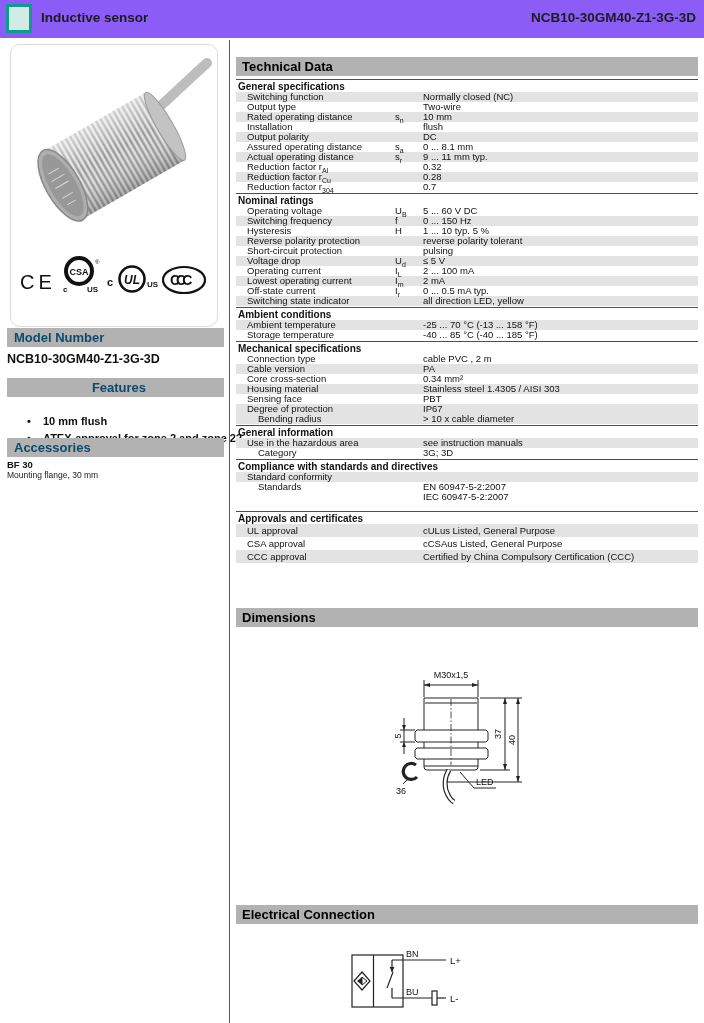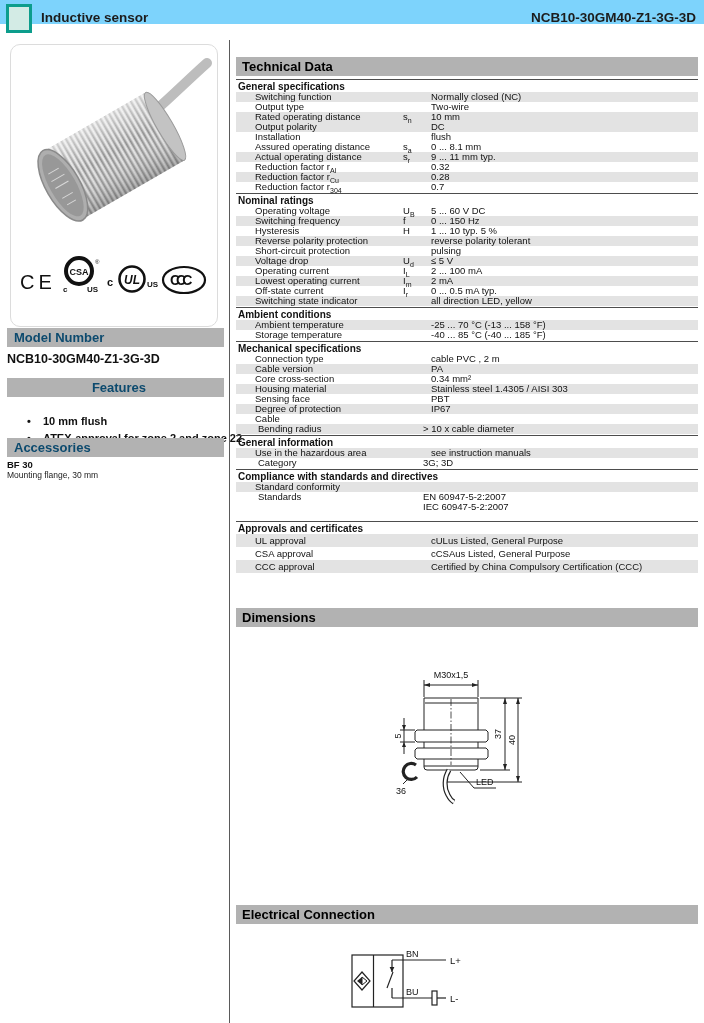--- a/index.html
+++ b/index.html
@@ -1,19 +1,19 @@
 <!DOCTYPE html>
 <html><head>
 <meta charset="utf-8">
 <style>
   html,body{margin:0;padding:0;background:#fff;}
   #page{position:relative;width:704px;height:1023px;background:#fff;overflow:hidden;
         font-family:"Liberation Sans",sans-serif;color:#111;}
   
-  #topbar{position:absolute;left:0;top:0;width:704px;height:24px;background:#7dd3fc;}
+  #topbar{position:absolute;left:0;top:0;width:704px;height:38px;background:#8b5cf6;}
   #brand-sq{position:absolute;left:6px;top:4px;width:26px;height:29px;background:#d3ebe5;border:3px solid #0c9d8c;box-sizing:border-box;}
   #topbar .ttl{position:absolute;left:41px;top:10px;font-size:13.5px;font-weight:bold;color:#1c1c1c;}
   #topbar .mdl{position:absolute;right:8px;top:10px;font-size:13.5px;font-weight:bold;color:#1c1c1c;}
   
   #vsep{position:absolute;left:229px;top:40px;width:1px;height:983px;background:#5a5a5a;}
   
   #photo-card{position:absolute;left:10px;top:44px;width:206px;height:281px;border:1px solid #dcdcdc;border-radius:10px;background:#fff;}
   #certs{position:absolute;left:10px;top:246px;width:208px;height:50px;display:flex;align-items:flex-end;justify-content:space-between;padding:0 8px;box-sizing:border-box;}
   .lbar{position:absolute;left:7px;width:217px;height:19px;background:#b2b2b2;font-size:13px;font-weight:bold;color:#0c4a6e;line-height:19px;padding-left:7px;box-sizing:border-box;}
   #model-value{position:absolute;left:7px;top:352px;font-size:12.5px;font-weight:bold;}
@@ -23,21 +23,21 @@
   #acc-name{position:absolute;left:7px;top:459px;font-size:9.5px;font-weight:bold;}
   #acc-desc{position:absolute;left:7px;top:470px;font-size:8.5px;color:#222;}
   
   .rbar{position:absolute;left:236px;width:462px;height:19px;background:#b2b2b2;font-size:13px;font-weight:bold;color:#000;line-height:19px;padding-left:6px;box-sizing:border-box;}
   #tech-table{position:absolute;left:236px;top:78px;width:462px;}
   .tsub{border-top:1px solid #4d4d4d;margin-top:1px;padding:2px 0 1px 2px;font-size:10px;font-weight:bold;height:13px;box-sizing:border-box;line-height:10px;}
   .tgap{height:8px;}
   .trow{display:flex;align-items:center;height:10px;font-size:9.5px;line-height:10px;}
   .trow.tall{height:13px;}
   .trow.multi{height:20px;align-items:flex-start;}
-  .tlbl{width:148px;padding-left:19px;white-space:nowrap;}
+  .tlbl{width:148px;padding-left:11px;white-space:nowrap;}
   .tlbl.ind2{padding-left:22px;width:137px;}
   .tsym{width:28px;}
   .tval{flex:1;}
   .trow.shaded{background:#e3e3e3;}
   sub{font-size:7px;line-height:0;}
   svg text{font-family:"Liberation Sans",sans-serif;}
   .cert{flex:0 0 auto;}
 </style>
 </head>
 <body>
@@ -131,29 +131,29 @@
       <div class="trow">
         <div class="tlbl">Output type</div>
         <div class="tsym"></div>
         <div class="tval">Two-wire</div>
       </div>
       <div class="trow shaded">
         <div class="tlbl">Rated operating distance</div>
         <div class="tsym">s<sub>n</sub></div>
         <div class="tval">10 mm</div>
       </div>
+      <div class="trow">
+        <div class="tlbl">Installation</div>
+        <div class="tsym"></div>
+        <div class="tval">flush</div>
+      </div>
       <div class="trow shaded">
         <div class="tlbl">Output polarity</div>
         <div class="tsym"></div>
         <div class="tval">DC</div>
-      </div>
-      <div class="trow">
-        <div class="tlbl">Installation</div>
-        <div class="tsym"></div>
-        <div class="tval">flush</div>
       </div>
       <div class="trow">
         <div class="tlbl">Assured operating distance</div>
         <div class="tsym">s<sub>a</sub></div>
         <div class="tval">0 ... 8.1 mm</div>
       </div>
       <div class="trow shaded">
         <div class="tlbl">Actual operating distance</div>
         <div class="tsym">s<sub>r</sub></div>
         <div class="tval">9 ... 11 mm typ.</div>
@@ -258,25 +258,20 @@
       </div>
       <div class="trow">
         <div class="tlbl">Sensing face</div>
         <div class="tsym"></div>
         <div class="tval">PBT</div>
       </div>
       <div class="trow shaded">
         <div class="tlbl">Degree of protection</div>
         <div class="tsym"></div>
         <div class="tval">IP67</div>
-      </div>
-      <div class="trow">
-        <div class="tlbl">Cable</div>
-        <div class="tsym"></div>
-        <div class="tval"></div>
       </div>
       <div class="trow shaded">
         <div class="tlbl ind2">Bending radius</div>
         <div class="tsym"></div>
         <div class="tval">&gt; 10 x cable diameter</div>
       </div>
       <div class="tsub">General information</div>
       <div class="trow shaded">
         <div class="tlbl">Use in the hazardous area</div>
         <div class="tsym"></div>

